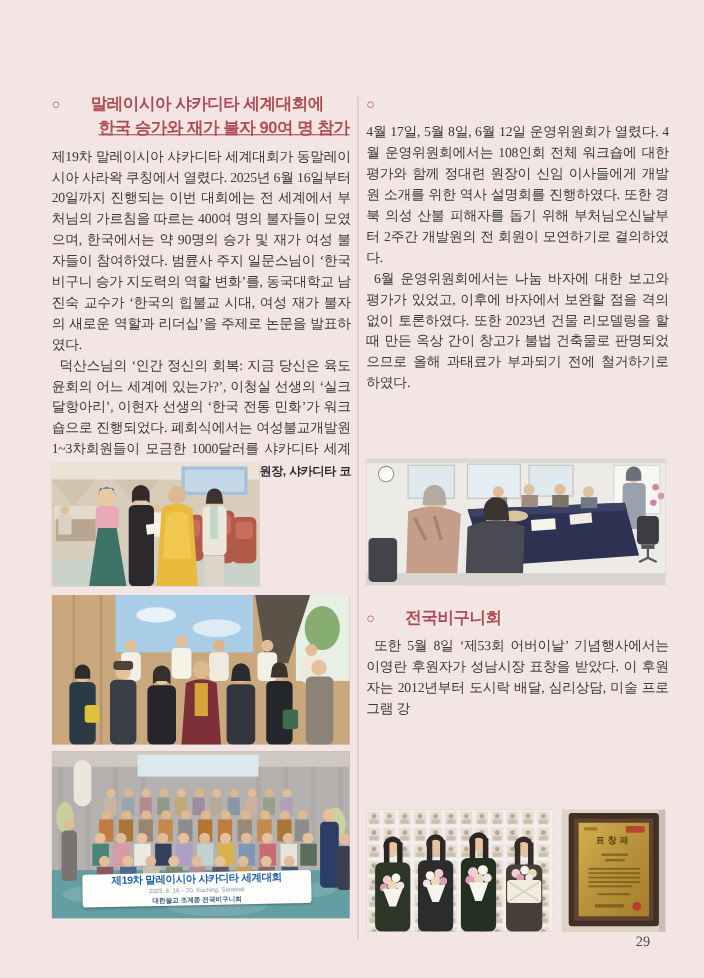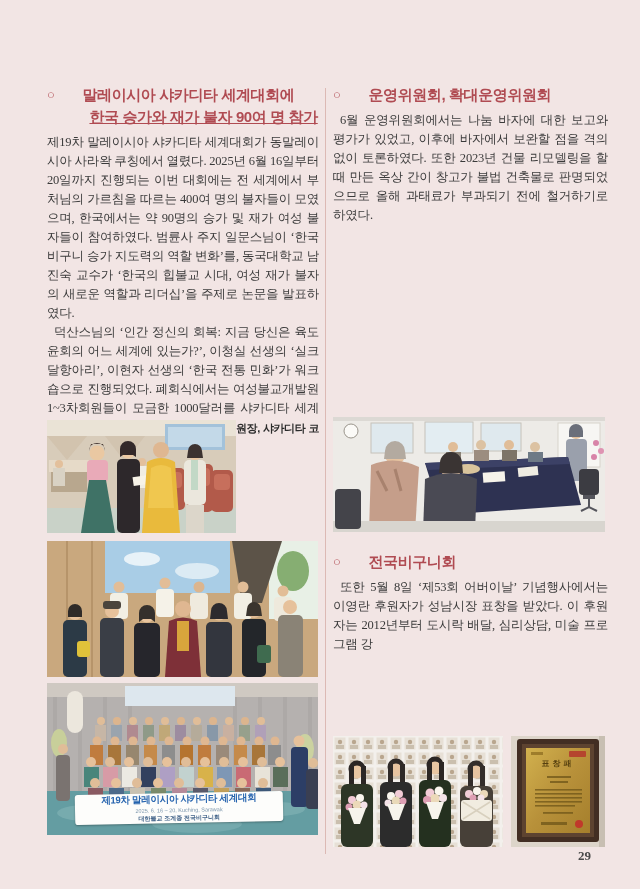--- a/index.html
+++ b/index.html
@@ -41,21 +41,21 @@
           align-items:center;justify-content:center;box-shadow:0 1px 2px rgba(0,0,0,.3);
           font-family:"Liberation Sans","DejaVu Sans",sans-serif;}
   .banner-l1{font-size:9.5px;font-weight:bold;color:#2563ae;letter-spacing:-0.3px;white-space:nowrap;}
   .banner-l2{font-size:5.5px;color:#7d97ad;margin-top:1px;white-space:nowrap;}
   .banner-l3{font-size:6px;color:#3d5f86;font-weight:bold;margin-top:1px;white-space:nowrap;}
 
   .plaque-title{position:absolute;left:15px;top:22px;width:64px;text-align:center;
                 font-size:8px;letter-spacing:3px;color:#56400f;font-weight:bold;
                 font-family:Liberation Serif, serif;}
 
-  .page-number{position:absolute;left:578px;top:848px;font-size:13px;color:#4a4a4a;font-weight:bold;}
+  .page-number{position:absolute;left:578px;top:848px;font-size:13px;color:#4a4a4a;}
 </style>
 </head>
 <body>
 
 <div class="page">
 
   <div class="divider"></div>
 
   <section class="article" id="art-left">
     <h2 class="headline">
@@ -65,22 +65,22 @@
         <span class="h-line h-line2">한국 승가와 재가 불자 90여 명 참가</span>
       </span>
     </h2>
     <p class="body-p">제19차 말레이시아 샤카디타 세계대회가 동말레이시아 사라왁 쿠칭에서 열렸다. 2025년 6월 16일부터 20일까지 진행되는 이번 대회에는 전 세계에서 부처님의 가르침을 따르는 400여 명의 불자들이 모였으며, 한국에서는 약 90명의 승가 및 재가 여성 불자들이 참여하였다. 범륜사 주지 일문스님이 ‘한국 비구니 승가 지도력의 역할 변화’를, 동국대학교 남진숙 교수가 ‘한국의 힙불교 시대, 여성 재가 불자의 새로운 역할과 리더십’을 주제로 논문을 발표하였다.</p>
     <p class="body-p indent"><span>덕산스님의 ‘인간 정신의 회복: 지금 당신은 육도윤회의 어느 세계에 있는가?’, 이청실 선생의 ‘실크 달항아리’, 이현자 선생의 ‘한국 전통 민화’가 워크숍으로 진행되었다. 폐회식에서는 여성불교개발원 1~3차회원들이 모금한 1000달러를 샤카디타 세계대회본부에 전달했다.</span><span class="byline-bullet">●</span><span class="byline">글/정형은_부원장, 샤카디타 코리아 공동대표</span></p>
   </section>
 
   <section class="article" id="art-r1">
     <h2 class="headline">
       <span class="h-bullet">○</span>
-      <span class="h-line">운영위원회, 확대운영위원회</span>
     </h2>
+    <p class="body-p">4월 17일, 5월 8일, 6월 12일 운영위원회가 열렸다. 4월 운영위원회에서는 108인회 전체 워크숍에 대한 평가와 함께 정대련 원장이 신임 이사들에게 개발원 소개를 위한 역사 설명회를 진행하였다. 또한 경북 의성 산불 피해자를 돕기 위해 부처님오신날부터 2주간 개발원의 전 회원이 모연하기로 결의하였다.</p>
     <p class="body-p indent">6월 운영위원회에서는 나눔 바자에 대한 보고와 평가가 있었고, 이후에 바자에서 보완할 점을 격의없이 토론하였다. 또한 2023년 건물 리모델링을 할 때 만든 옥상 간이 창고가 불법 건축물로 판명되었으므로 올해 과태료가 부과되기 전에 철거하기로 하였다.</p>
   </section>
 
   <section class="article" id="art-r2">
     <h2 class="headline">
       <span class="h-bullet">○</span>
       <span class="h-line">전국비구니회</span>
     </h2>
     <p class="body-p indent">또한 5월 8일 ‘제53회 어버이날’ 기념행사에서는 이영란 후원자가 성남시장 표창을 받았다. 이 후원자는 2012년부터 도시락 배달, 심리상담, 미술 프로그램 강</p>
   </section>

